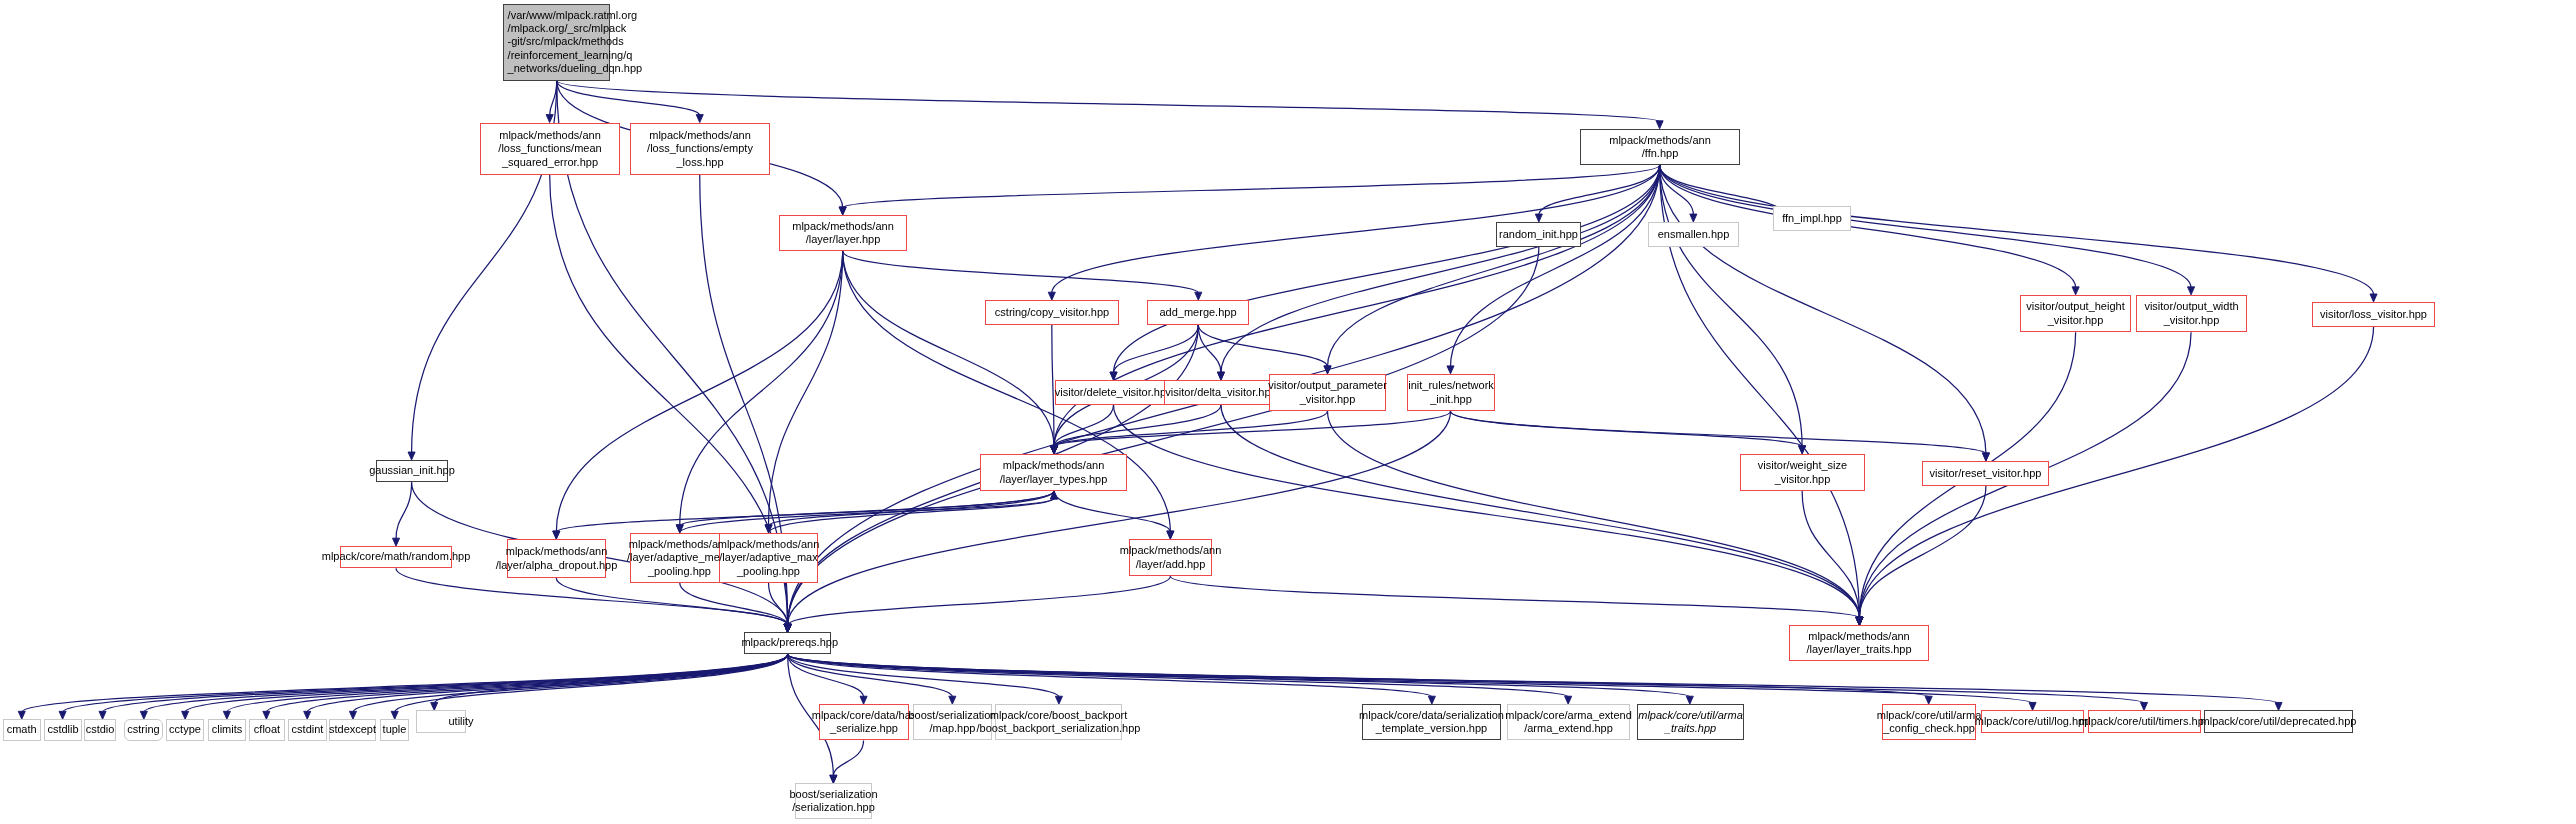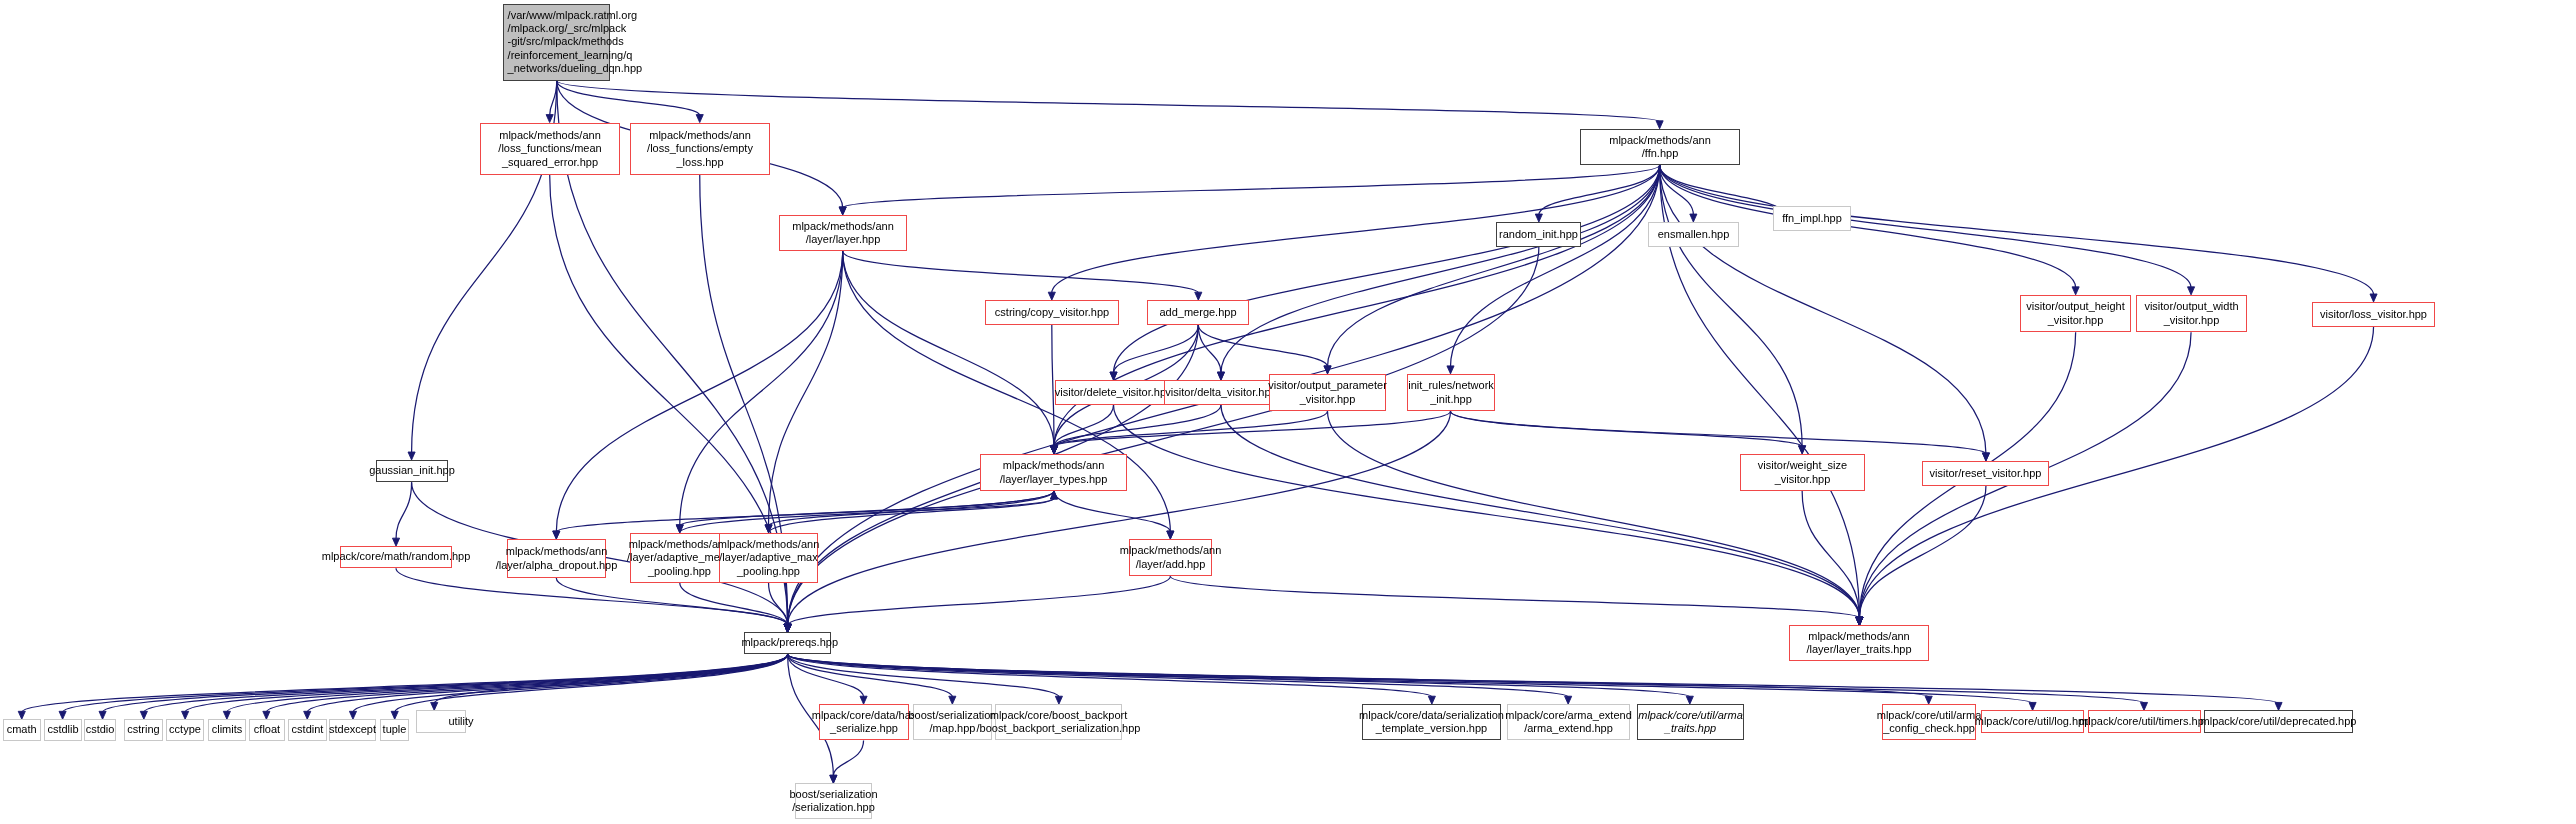--- a/index.html
+++ b/index.html
@@ -252,21 +252,21 @@
 /layer/adaptive_max
 _pooling.hpp</div>
     <div class="node red" style="left: 1129px; top: 539px; width: 83px; height: 37px;">mlpack/methods/ann
 /layer/add.hpp</div>
     <div class="node black" style="left: 744px; top: 632px; width: 87px; height: 22px; padding-left: 8px;">mlpack/prereqs.hpp</div>
     <div class="node red" style="left: 1789px; top: 625px; width: 140px; height: 36px;">mlpack/methods/ann
 /layer/layer_traits.hpp</div>
     <div class="node gray" style="left: 2.7px; top: 719px; width: 38px; height: 22px;">cmath</div>
     <div class="node gray" style="left: 44px; top: 719px; width: 38px; height: 22px;">cstdlib</div>
     <div class="node gray" style="left: 84px; top: 719px; width: 32px; height: 22px; text-align: center;">cstdio</div>
-    <div class="node gray" style="left: 124px; top: 719px; width: 39px; height: 22px;">cstring</div>
+    <div class="node gray" style="left: 124px; top: 719px; width: 39px; height: 22px; border-radius: 6px;">cstring</div>
     <div class="node gray" style="left: 166px; top: 719px; width: 38px; height: 22px;">cctype</div>
     <div class="node gray" style="left: 208px; top: 719px; width: 38px; height: 22px;">climits</div>
     <div class="node gray" style="left: 249px; top: 719px; width: 36px; height: 22px;">cfloat</div>
     <div class="node gray" style="left: 288px; top: 719px; width: 39px; height: 22px;">cstdint</div>
     <div class="node gray" style="left: 329px; top: 719px; width: 47px; height: 22px;">stdexcept</div>
     <div class="node gray" style="left: 380px; top: 719px; width: 29px; height: 22px;">tuple</div>
     <div class="node gray" style="left: 416px; top: 710px; width: 36px; height: 23px; padding-left: 44px;">utility</div>
     <div class="node red" style="left: 819px; top: 704px; width: 90px; height: 36px;">mlpack/core/data/has
 _serialize.hpp</div>
     <div class="node gray" style="left: 913px; top: 704px; width: 79px; height: 36px;">boost/serialization

